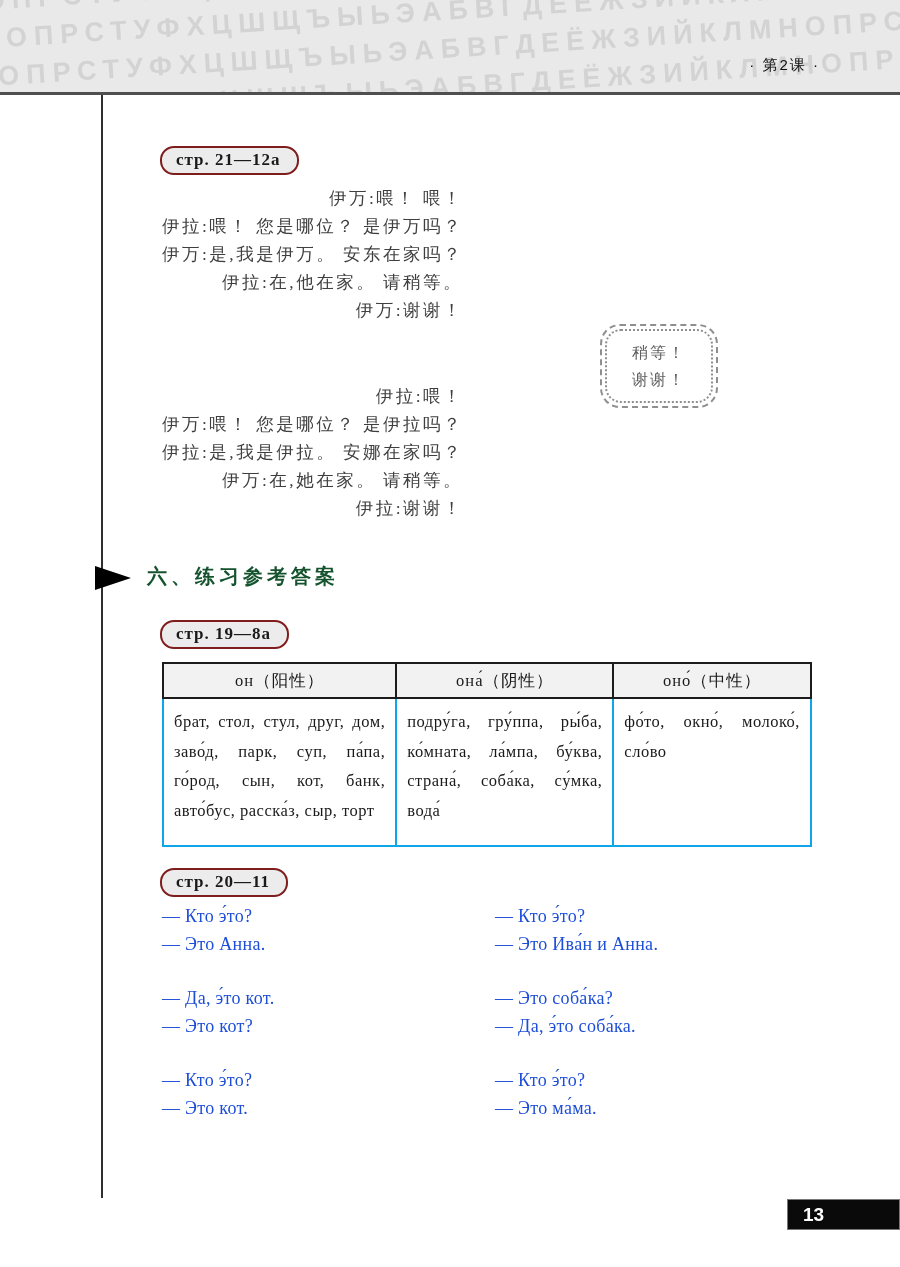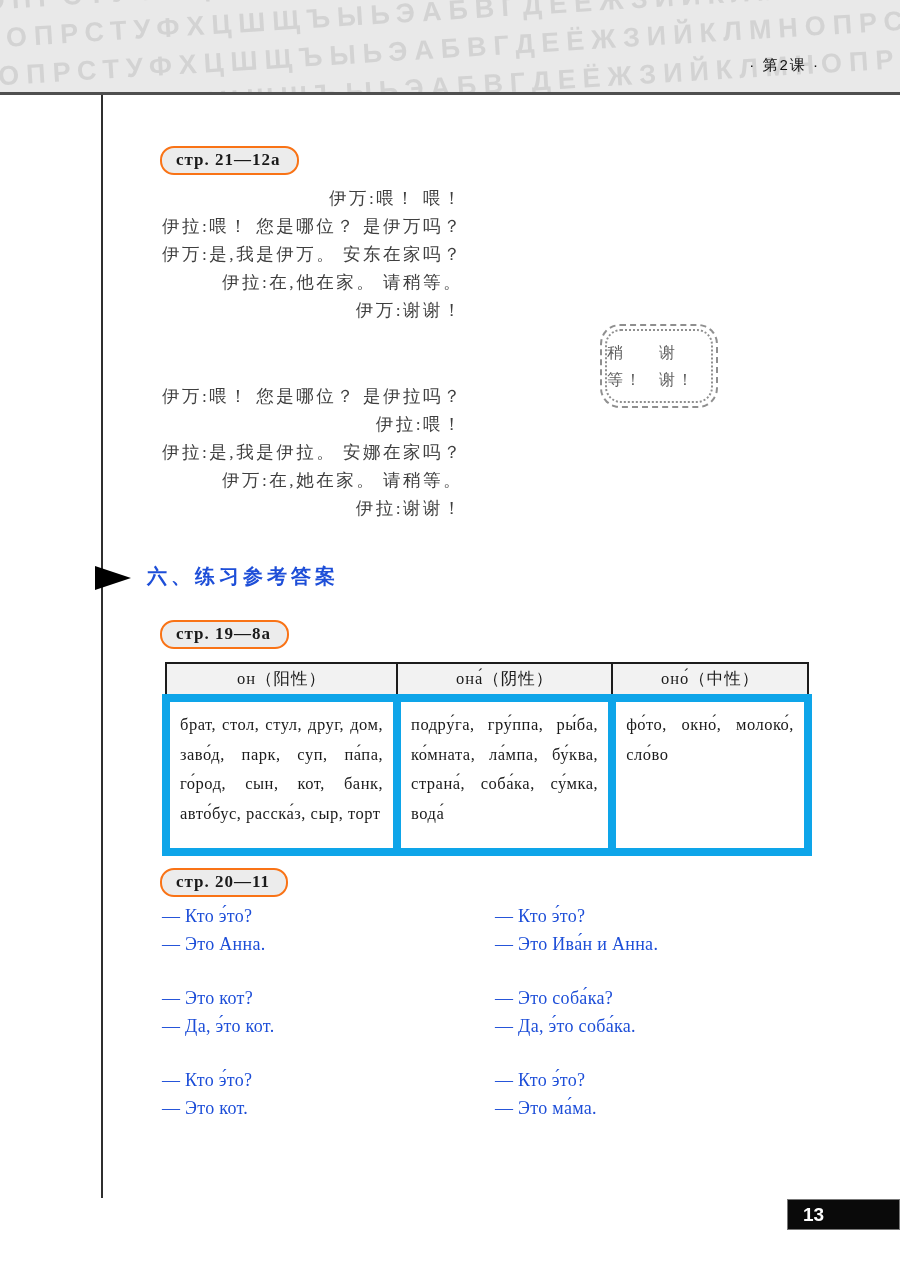--- a/index.html
+++ b/index.html
@@ -35,71 +35,71 @@
 
   
   .vrule {
     position:absolute; left:101px; top:95px; width:2px; height:1103px;
     background:#2f2f2f;
   }
 
   
   .pill {
     position:absolute; display:inline-block;
-    border:2px solid #f97316; border-radius:14px; background:#ececec;
+    border:2px solid #7f1d1d; border-radius:14px; background:#ececec;
     padding:2px 16px 3px 14px;
     font-weight:bold; font-size:17px; letter-spacing:1px;
     font-family:"Liberation Serif","DejaVu Serif",serif;
   }
 
   
   .dialogue { position:absolute; left:162px;text-align:right; }
   .dialogue p {
     font-size:17.5px; line-height:28px; letter-spacing:2.5px;
     color:#3f3f3f; white-space:nowrap;
   }
 
   
   .memo-box {
     position:absolute; left:600px; top:324px; width:118px; height:84px;
     border:2px dashed #8f8f8f; border-radius:20px;
   }
   .memo-inner {
     position:absolute; inset:3px;
     border:2px dotted #8f8f8f; border-radius:16px;
-    display:flex; justify-content:center; align-items:center;
+    display:flex; flex-direction:column; justify-content:center; align-items:center;
   }
   .memo-inner p {
     font-size:16px; line-height:27px; letter-spacing:2px; color:#5f5f5f;
   }
 
   
   .arrow-icon {
     position:absolute; left:95px; top:566px; width:0; height:0;
     border-top:12px solid transparent; border-bottom:12px solid transparent;
     border-left:36px solid #000;
   }
   .section-title {
     position:absolute; left:147px; top:563px;
     font-family:Liberation Sans, sans-serif;
-    font-weight:bold; font-size:20px; letter-spacing:4px; color:#1d4ed8;
+    font-weight:bold; font-size:20px; letter-spacing:4px; color:#14532d;
   }
 
   
   .gender-table {
     position:absolute; left:162px; top:662px; width:650px;
     border-collapse:collapse; font-size:16.5px;
   }
   .gender-table th {
     border:2px solid #1c1c1c; background:#f2f2f2;
     font-weight:normal; height:35px; text-align:center;
     letter-spacing:1px; padding:4px 6px;margin-top:45px;
   }
   .gender-table td {
-    border:8px solid #0ea5e9; vertical-align:top;
+    border:2px solid #0ea5e9; vertical-align:top;
     height:146px; padding:8px 10px 20px 10px;
     line-height:29.5px; letter-spacing:0.5px;
     text-align:justify; text-align-last:left;
   }
   .gender-table .c1 { width:36%; }
   .gender-table .c2 { width:33.5%; }
   .gender-table .c3 { width:30.5%; }
 
   
   .qa-wrap { position:absolute; left:162px; top:902px; width:660px; }
@@ -148,22 +148,22 @@
   </div>
 
   <div class="memo-box">
     <div class="memo-inner">
       <p>稍等！</p>
       <p>谢谢！</p>
     </div>
   </div>
 
   <div class="dialogue" style="top:382px;">
+    <p>伊拉:喂！</p>
     <p>伊万:喂！ 您是哪位？ 是伊拉吗？</p>
-    <p>伊拉:喂！</p>
     <p>伊拉:是,我是伊拉。 安娜在家吗？</p>
     <p>伊万:在,她在家。 请稍等。</p>
     <p>伊拉:谢谢！</p>
   </div>
 
   <div class="arrow-icon"></div>
   <div class="section-title">六、练习参考答案</div>
 
   <span class="pill" style="left:160px; top:620px;">стр. 19—8a</span>
 
@@ -192,22 +192,22 @@
         <p>— Кто э́то?</p>
         <p>— Это Анна.</p>
       </div>
       <div class="qa-col-right">
         <p>— Кто э́то?</p>
         <p>— Это Ива́н и Анна.</p>
       </div>
     </div>
     <div class="qa-row">
       <div class="qa-col-left">
+        <p>— Да, э́то кот.</p>
         <p>— Это кот?</p>
-        <p>— Да, э́то кот.</p>
       </div>
       <div class="qa-col-right">
         <p>— Это соба́ка?</p>
         <p>— Да, э́то соба́ка.</p>
       </div>
     </div>
     <div class="qa-row">
       <div class="qa-col-left">
         <p>— Кто э́то?</p>
         <p>— Это кот.</p>

